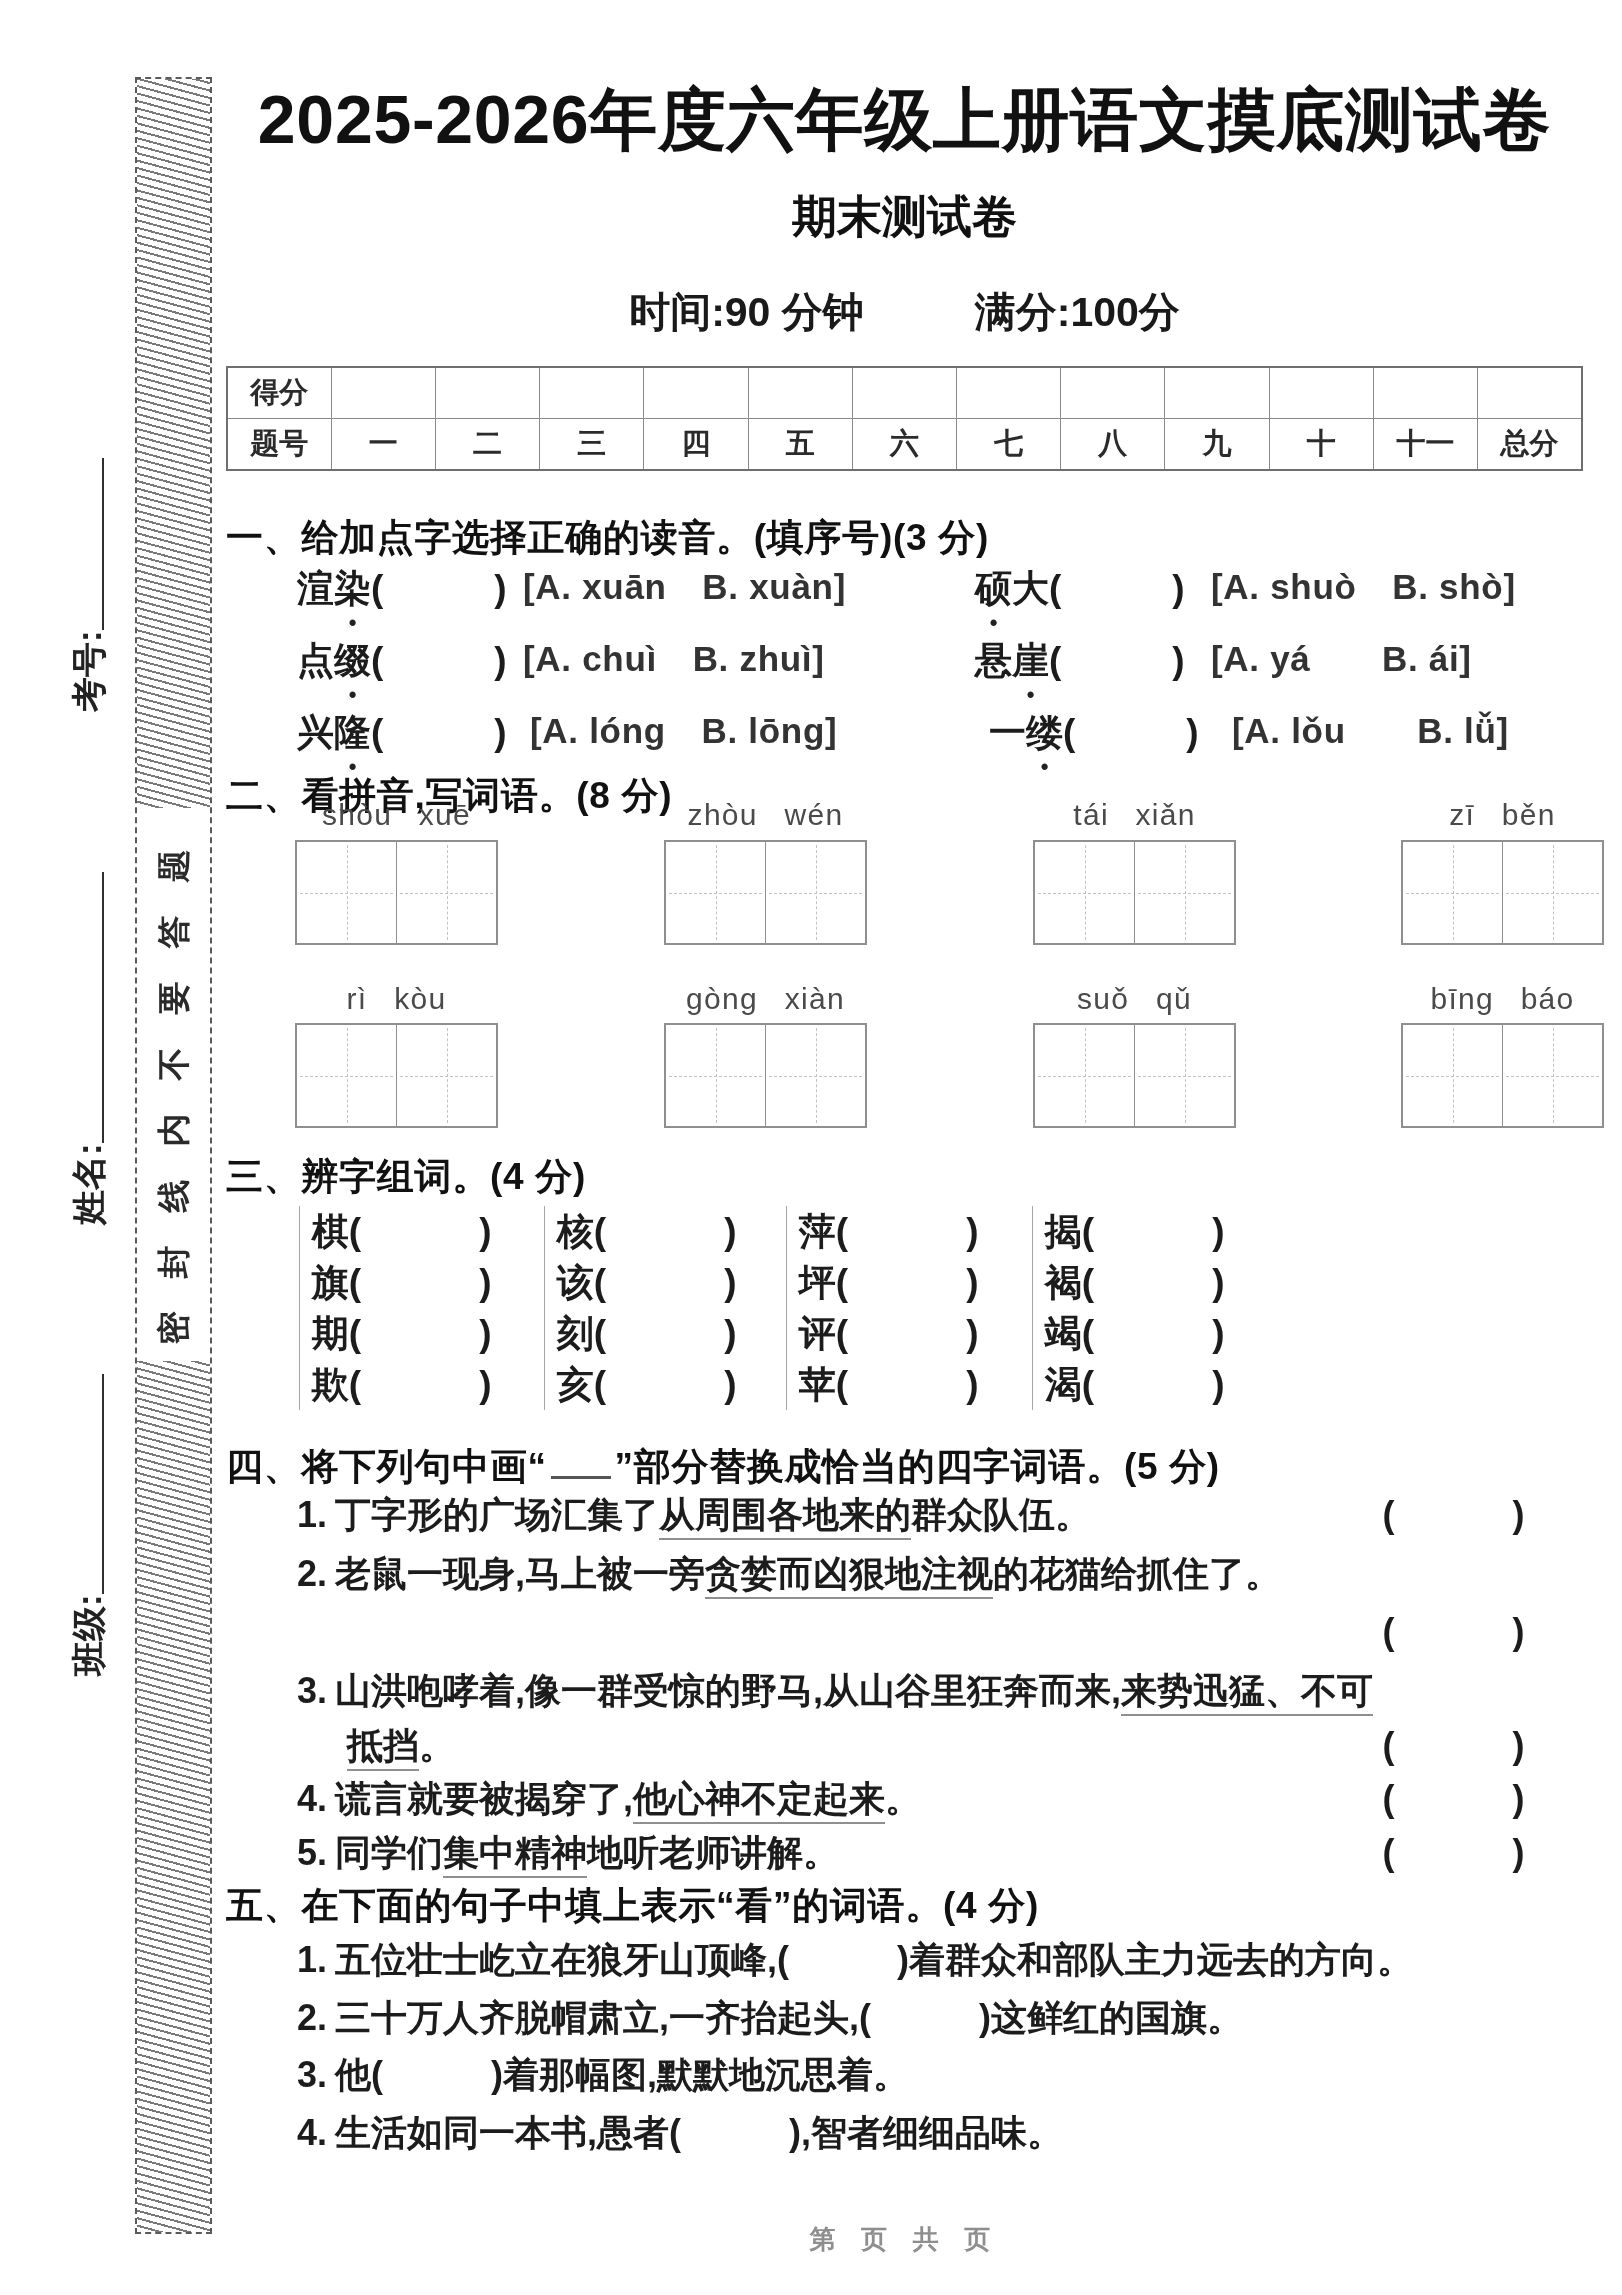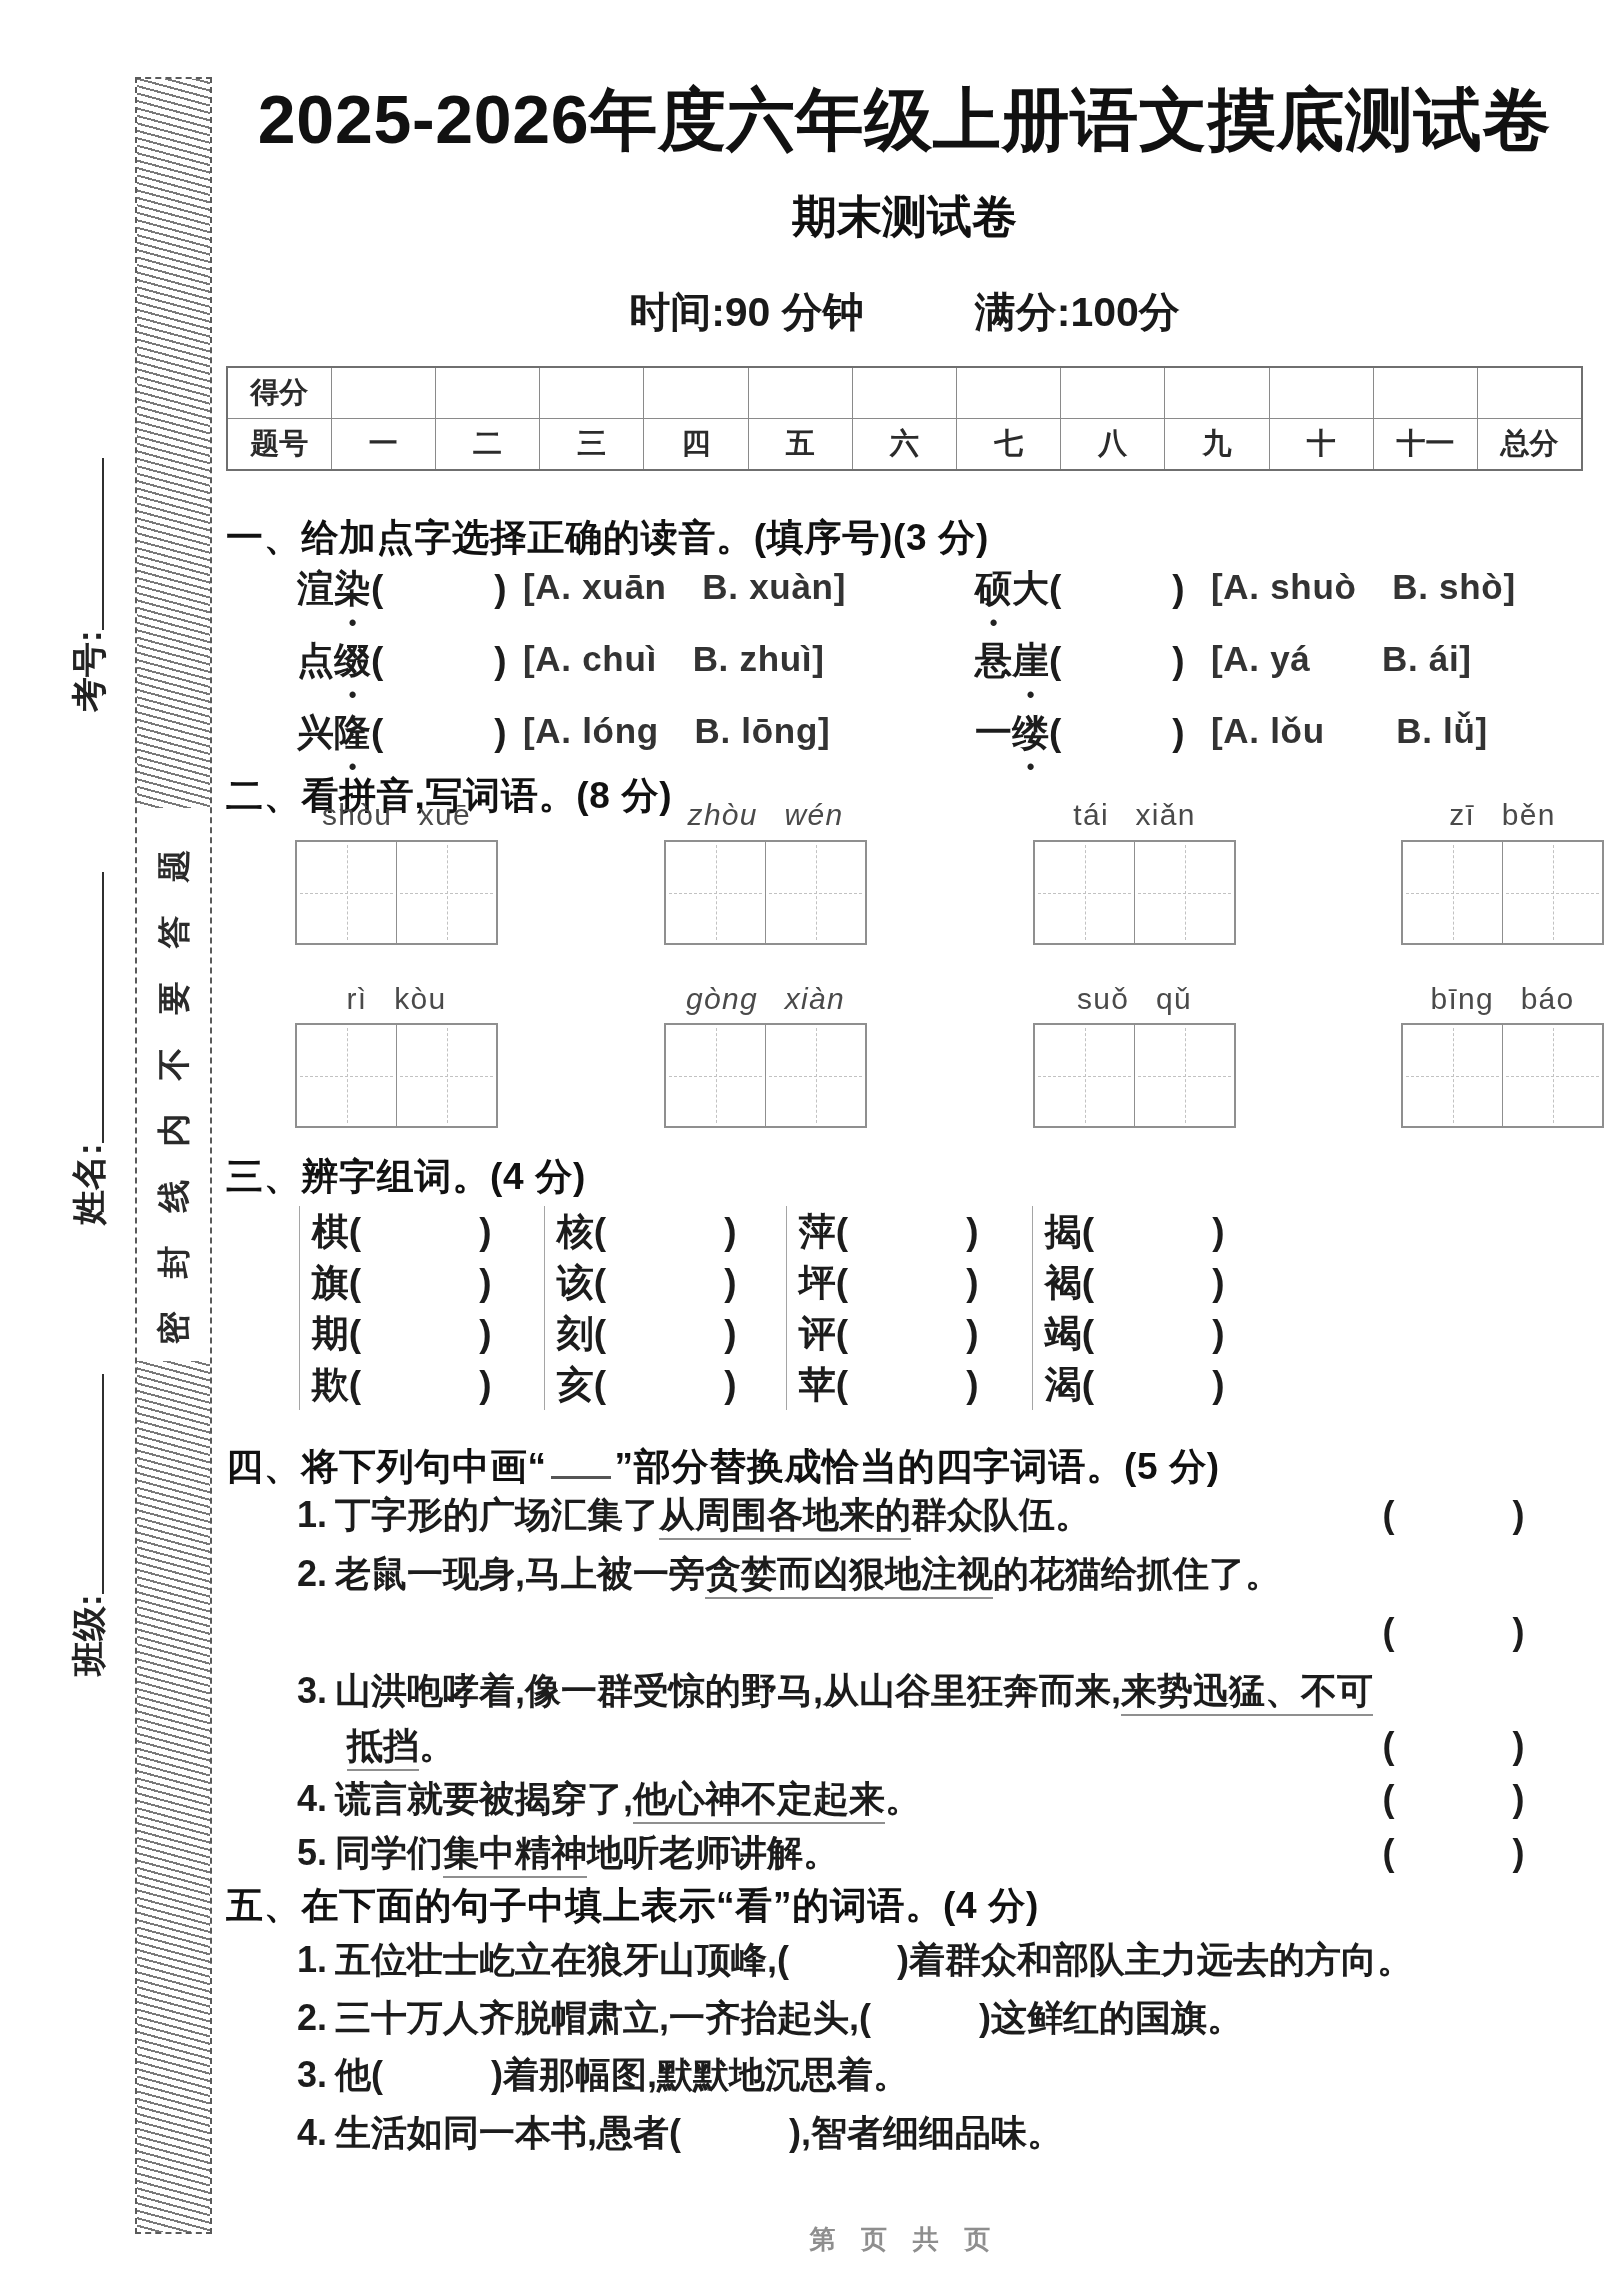--- a/index.html
+++ b/index.html
@@ -39,35 +39,35 @@
   table.score td{border:1.3px solid #8a8a8a;height:50px;text-align:center;
                  font-size:29px;font-weight:600;color:#2b2b2b;padding:0;}
 
   .h{position:absolute;left:0;font-size:37px;font-weight:700;color:#111;letter-spacing:0.7px;white-space:nowrap;}
   .h1{top:513px;} .h2{top:771px;} .h3{top:1152px;} .h4{top:1442px;} .h5{top:1881px;}
   .h .blank{display:inline-block;width:60px;border-bottom:3.3px solid #555;height:26px;margin:0 3.9px;}
 
   
   .s1row{position:absolute;left:71px;display:grid;grid-template-columns:226px 452px 236px 373px;
          font-size:37px;font-weight:600;height:72px;align-items:start;white-space:nowrap;}
-  .s1r0{top:564px;} .s1r1{top:636px;} .s1r2{top:708px;}
+  .s1r0{top:564px;} .s1r1{top:636px;} .s1r2{top:708px;gap:7px;}
   .ch{position:relative;display:inline-block;}
   .ch.dot::after{content:"•";position:absolute;left:50%;bottom:-22px;transform:translateX(-50%);
                  font-size:22px;color:#222;}
   .sp1{display:inline-block;width:111px;}
   .ocell{font-size:35px;color:#333;font-weight:600;letter-spacing:0.7px;}
 
   
   .pingroup{position:absolute;width:203px;text-align:center;font-size:30px;color:#4a4a4a;
             font-weight:500;letter-spacing:1.3px;word-spacing:17px;white-space:nowrap;}
   .pr0{top:798px;} .pr1{top:982px;}
   .boxgroup{position:absolute;width:203px;height:105px;border:2px solid #8f8f8f;
             box-sizing:border-box;display:flex;background:#fff;}
   .br0{top:840px;} .br1{top:1023px;}
-  .g0{left:69px;} .g1{left:438px;font-style:italic;} .g2{left:807px;} .g3{left:1175px;}
+  .g0{left:69px;} .g1{left:438px;} .g2{left:807px;} .g3{left:1175px;}
   .boxcell{flex:1;position:relative;}
   .boxcell + .boxcell{border-left:1.3px solid #8f8f8f;}
   .boxcell::before{content:"";position:absolute;left:50%;top:2.6px;bottom:2.6px;border-left:1.3px dashed #c2c2c2;}
   .boxcell::after{content:"";position:absolute;top:50%;left:2.6px;right:2.6px;border-top:1.3px dashed #c2c2c2;}
 
   
   .s3col{position:absolute;top:1206px;border-left:1.3px solid #a5a5a5;padding-left:11.8px;}
   .s3c0{left:73px;} .s3c1{left:318px;} .s3c2{left:560px;} .s3c3{left:806px;}
   .s3row{height:51px;line-height:51px;font-size:37px;font-weight:600;white-space:nowrap;}
   .sp3{display:inline-block;width:118px;}

